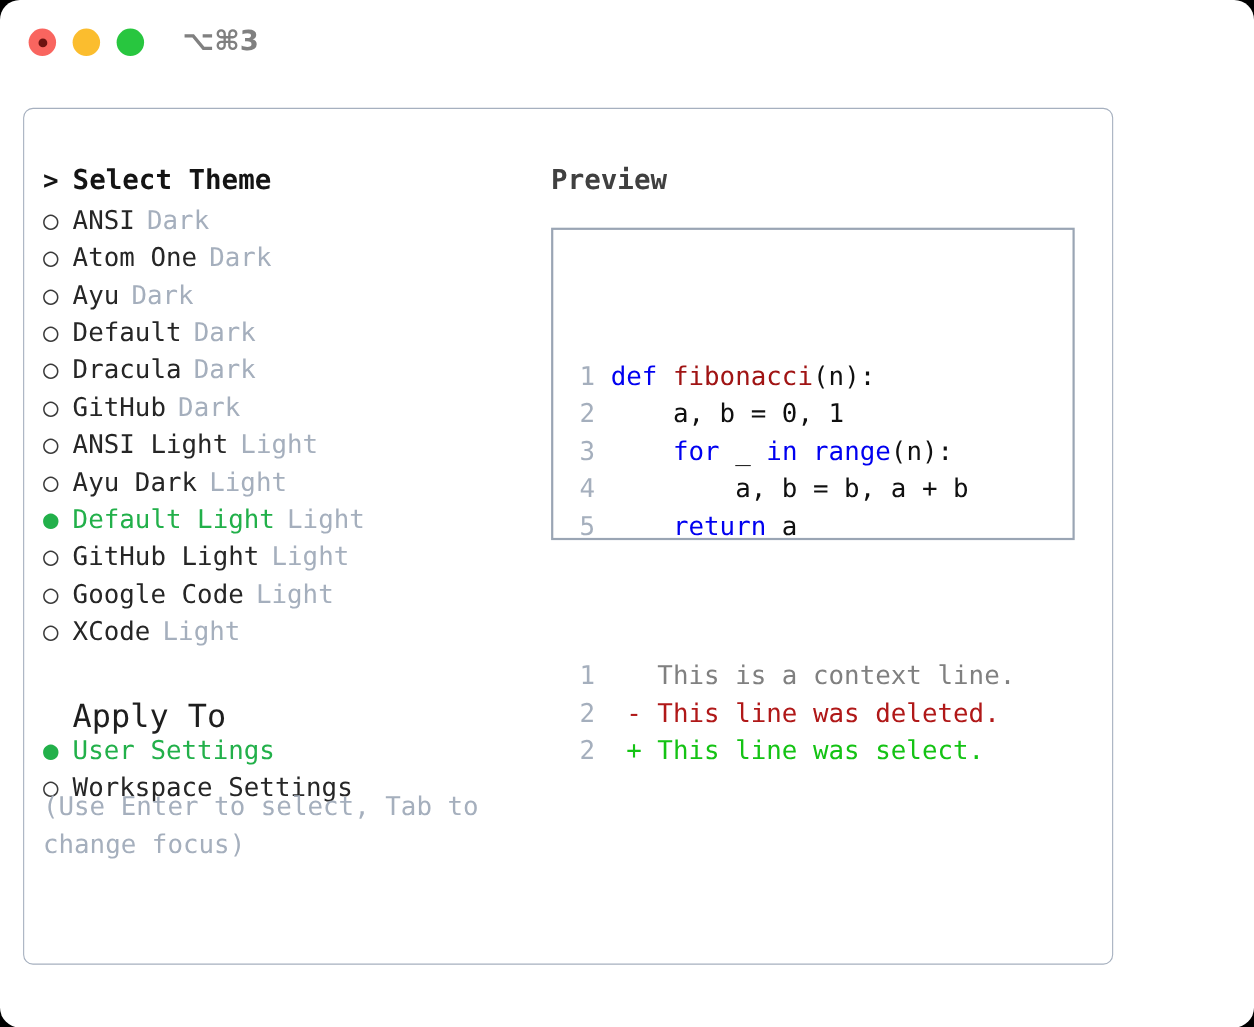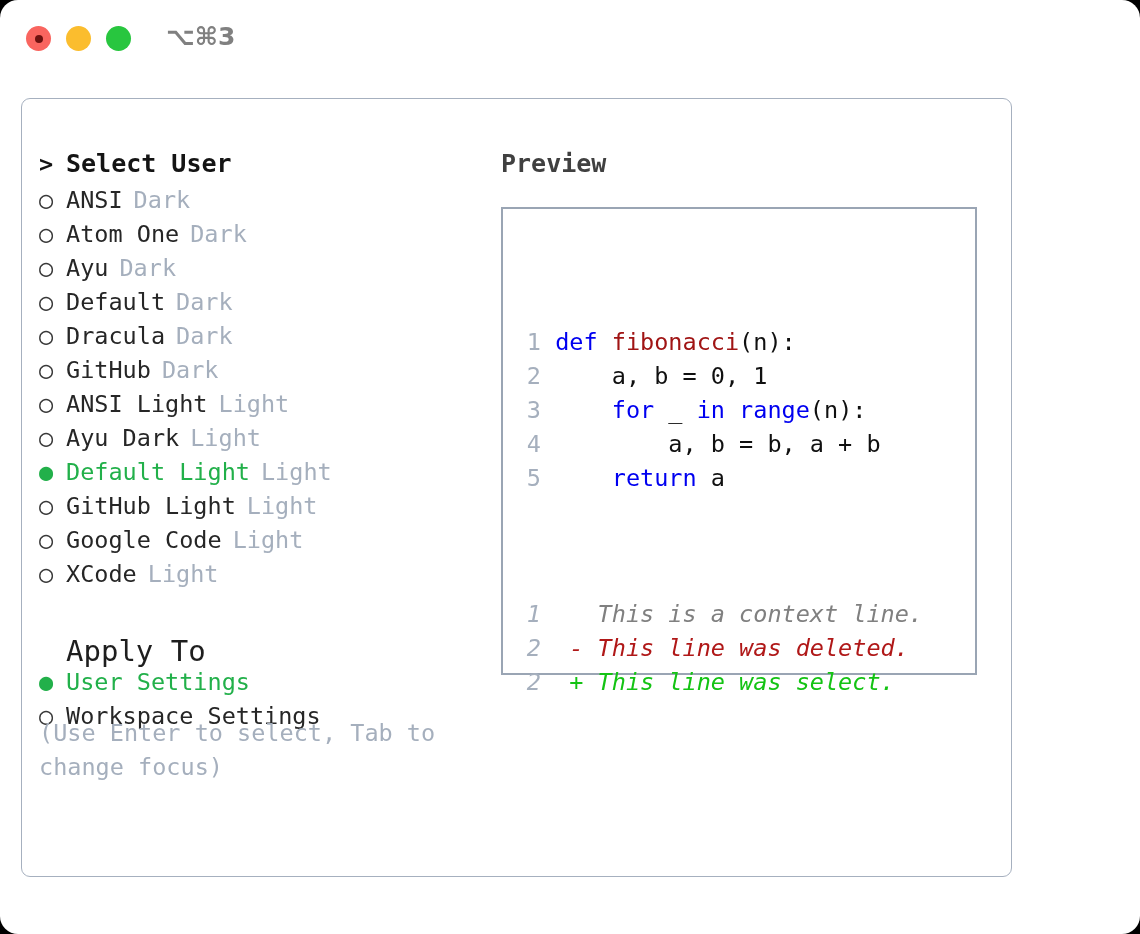--- a/index.html
+++ b/index.html
@@ -155,21 +155,21 @@
   }
   .preview-title {
     font-size: 25px;
     font-weight: bold;
     color: #404040;
     height: 37px;
   }
   .preview-box {
     margin-top: 21px;
     width: 476px;
-    height: 468px;
+    height: 284px;
     border: 2px solid #9aa5b4;
     box-sizing: border-box;
     background: #ffffff;
     position: relative;
   }
   .code {
     position: absolute;
     left: 12px;
     top: 48px;
     font-size: 23.5px;
@@ -181,21 +181,21 @@
     width: 26px;
     text-align: right;
     color: #a5afbd;
   }
   .kw   { color: #0000f0; }
   .fn   { color: #a01414; }
   .pl   { color: #101010; }
   .ctx  { color: #808080; }
   .del  { color: #b01818; }
   .add  { color: #14c314; }
-  .diffblock { margin-top: 34px; font-style: italic; }
+  .diffblock { margin-top: 34px; }
 </style>
 </head>
 <body>
 
 <div class="window">
 
   <div class="titlebar">
     <div class="traffic">
       <span class="dot red"></span>
       <span class="dot yellow"></span>
@@ -204,21 +204,21 @@
     <div class="shortcut">⌥⌘3</div>
   </div>
 
   <div class="panel">
     <div class="columns">
 
       <div class="left-col">
 
         <div class="head-row">
           <span class="marker">&gt;</span>
-          <span>Select User</span>
+          <span>Select Theme</span>
         </div>
 
         <div id="theme-list">
             <div class="row"><span class="marker unsel">○</span><span class="label">ANSI</span><span class="variant">Dark</span></div>
             <div class="row"><span class="marker unsel">○</span><span class="label">Atom One</span><span class="variant">Dark</span></div>
             <div class="row"><span class="marker unsel">○</span><span class="label">Ayu</span><span class="variant">Dark</span></div>
             <div class="row"><span class="marker unsel">○</span><span class="label">Default</span><span class="variant">Dark</span></div>
             <div class="row"><span class="marker unsel">○</span><span class="label">Dracula</span><span class="variant">Dark</span></div>
             <div class="row"><span class="marker unsel">○</span><span class="label">GitHub</span><span class="variant">Dark</span></div>
             <div class="row"><span class="marker unsel">○</span><span class="label">ANSI Light</span><span class="variant">Light</span></div>

